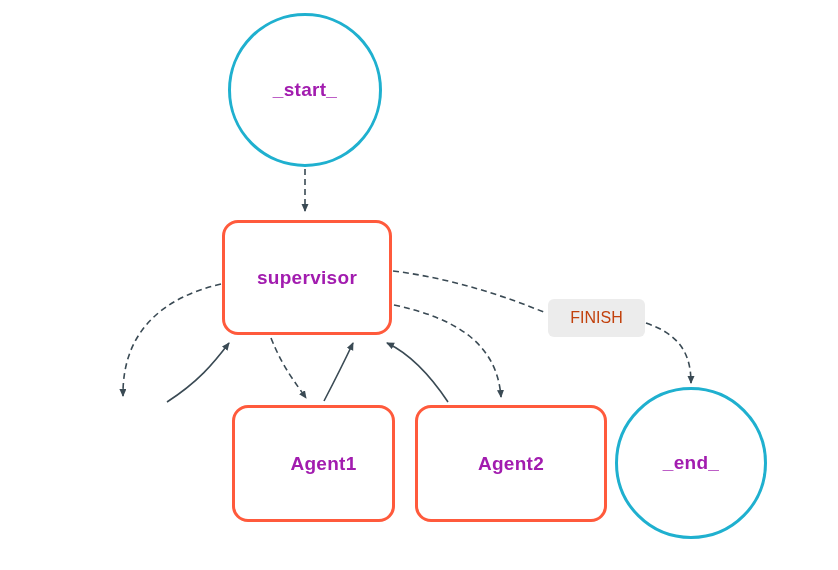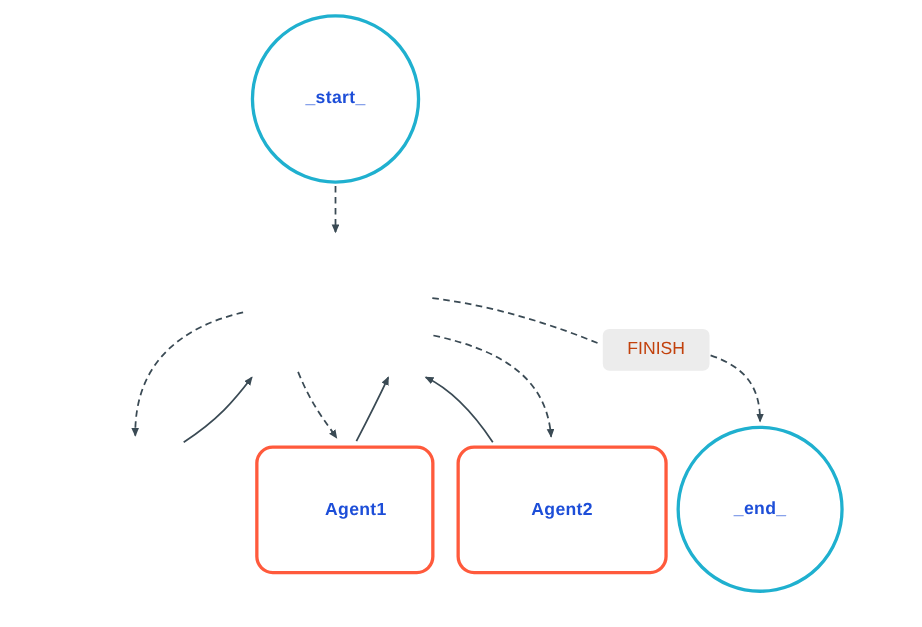--- a/index.html
+++ b/index.html
@@ -22,23 +22,23 @@
     height: 570px;
     z-index: 1;
   }
   .node {
     position: absolute;
     display: flex;
     align-items: center;
     justify-content: center;
     box-sizing: border-box;
     background: #ffffff;
-    color: #1d4ed8;
+    color: #a21caf;
     font-weight: 700;
-    font-size: 16px;
+    font-size: 19px;
     letter-spacing: 0.3px;
     z-index: 2;
   }
   .circle-node {
     border: 3px solid #1fb0cf;
     border-radius: 50%;
   }
   .rect-node {
     border: 3px solid #ff5a3c;
     border-radius: 16px;
@@ -98,20 +98,23 @@
 
     <path class="edge dashed" d="M 393 271 C 450 278 505 296 546 313"></path>
 
     <path class="edge dashed" d="M 646 323 C 678 334 691 352 691 383" marker-end="url(#arrow)"></path>
   </svg>
 
   <div class="node circle-node node-start">
     <span>_start_</span>
   </div>
 
+  <div class="node rect-node node-supervisor">
+    <span>supervisor</span>
+  </div>
 
 
   <div class="node rect-node node-agent1">
     <span>Agent1</span>
   </div>
 
   <div class="node rect-node node-agent2">
     <span>Agent2</span>
   </div>
 

